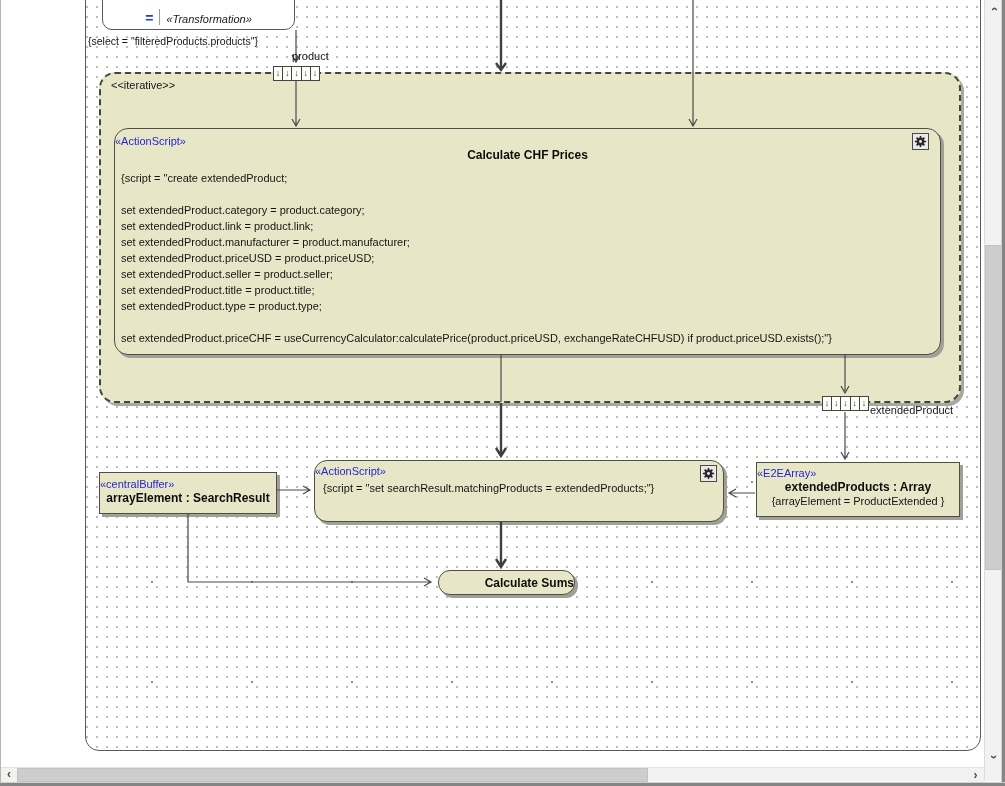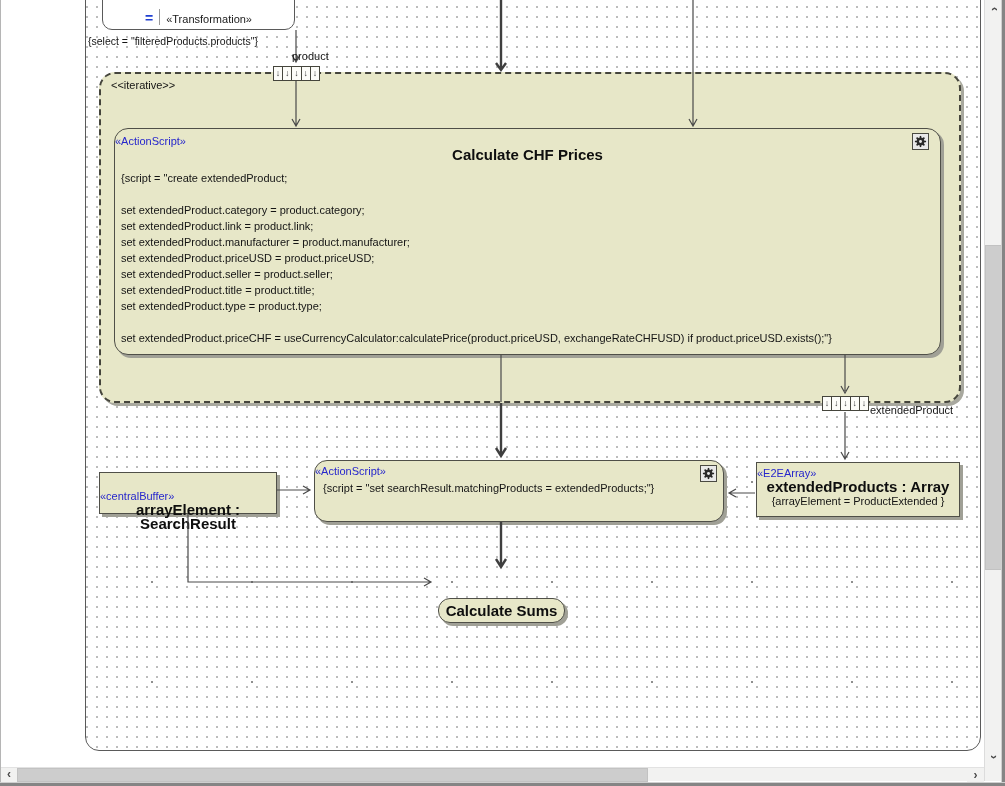--- a/index.html
+++ b/index.html
@@ -17,46 +17,46 @@
     background-position:16px 61px, 6px 1px; z-index:1; }
 
   
   #transform-label { left:102px; top:-22px; width:193px; height:52px;
     background:#ffffff; border:1px solid #5a5a5a;
     border-radius:0 0 10px 10px; z-index:10;
     display:flex; align-items:flex-end; justify-content:center;
     padding-bottom:4px; gap:6px; }
   #transform-label .eq { color:#1f3fd1; font-weight:bold; font-size:14px; line-height:14px; }
   #transform-label .sep { width:1px; height:16px; background:#9a9a9a; }
-  #transform-label .st-text { font-size:11px; color:#1a1a1a; }
+  #transform-label .st-text { font-size:11px; color:#1a1a1a;font-style:italic; }
 
   #select-text { left:88px; top:35px; font-size:10.5px; white-space:nowrap; z-index:10; }
 
   
   #region { left:99px; top:72px; width:862px; height:331px;
     background:#e7e7c8; border:2px dashed #45453c; border-radius:16px;
     box-shadow:3px 3px 0 #a8a89e; z-index:5; }
   #region-label { left:10px; top:5px; font-size:11px; position:absolute; }
 
   
   .node { background:#e7e7c8; border:1px solid #4f4f48;
     box-shadow:3px 3px 0 #a0a096; z-index:10; }
   .stereo { color:#2626cc; text-align:left; font-size:11px; line-height:14px; }
-  .title  { font-weight:bold; text-align:center; font-size:15px; line-height:14px; color:#0e0e0e; }
+  .title  { font-weight:bold; text-align:center; font-size:12px; line-height:14px; color:#0e0e0e; }
   .script { font-size:11px; line-height:16px; white-space:pre-wrap; padding:0 6px; }
   .constraint { font-size:11px; line-height:15px; text-align:center; }
 
   #chf-box  { left:114px; top:128px; width:827px; height:227px; border-radius:14px; padding-top:5px; }
   #chf-box .script { margin-top:8px; }
   #set-box  { left:314px; top:460px; width:410px; height:62px; border-radius:13px; padding-top:3px; }
   #set-box .script { padding-left:8px; margin-top:2px; }
-  #buffer-box { left:99px; top:472px; width:178px; height:42px; padding-top:16px; }
+  #buffer-box { left:99px; top:472px; width:178px; height:42px; padding-top:4px; }
   #array-box  { left:756px; top:462px; width:204px; height:55px; padding-top:3px; }
-  #sums-box { left:438px; top:598px; width:127px; height:25px; border-radius:12px;
-    display:flex; align-items:center; justify-content:center; }
+  #sums-box { left:438px; top:570px; width:137px; height:25px; border-radius:12px;
+    display:flex; align-items:center; justify-content:flex-end; }
 
   
   .gear { position:absolute; width:17px; height:17px; border:1px solid #4a4a42;
     background:#e9e9e9; display:flex; align-items:center; justify-content:center; }
   #gear-chf { left:912px; top:133px; z-index:12; }
   #gear-set { left:700px; top:465px; z-index:12; }
 
   
   .pin { background:#fcfcf8; border:1px solid #45453c; display:flex; z-index:45; }
   .pin span { flex:1; border-right:1px solid #45453c; font-size:9px; line-height:12px;

